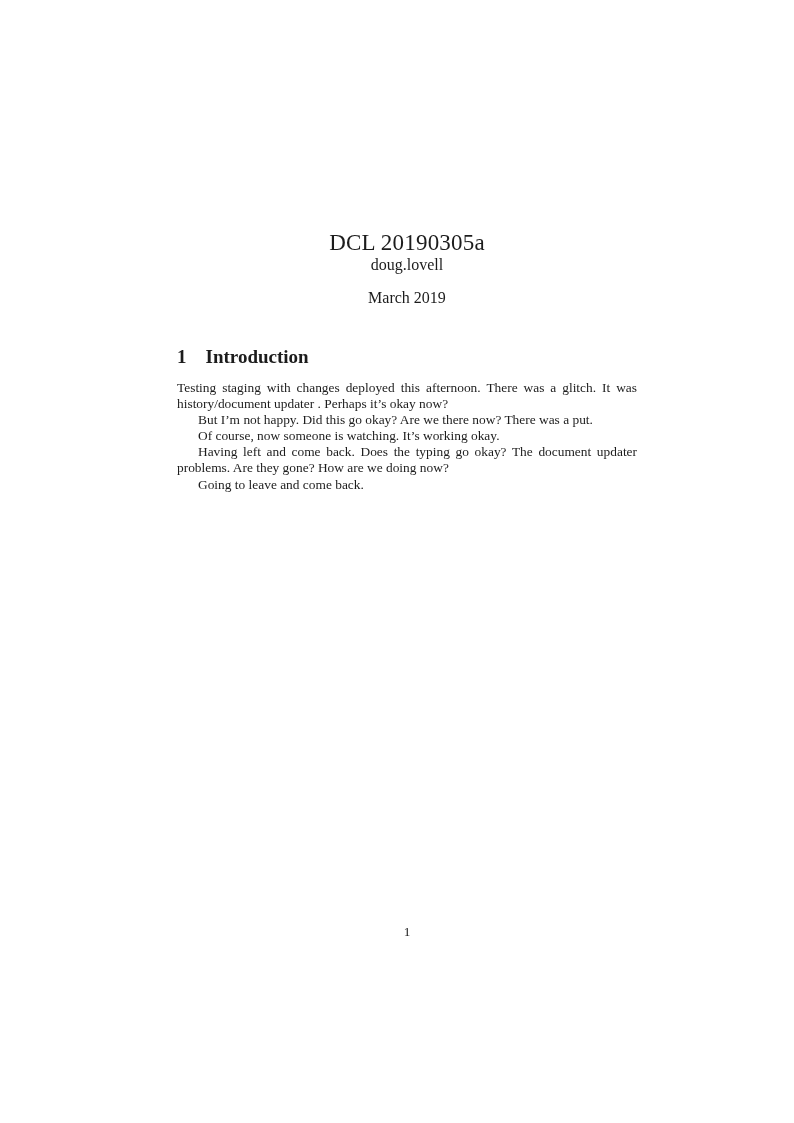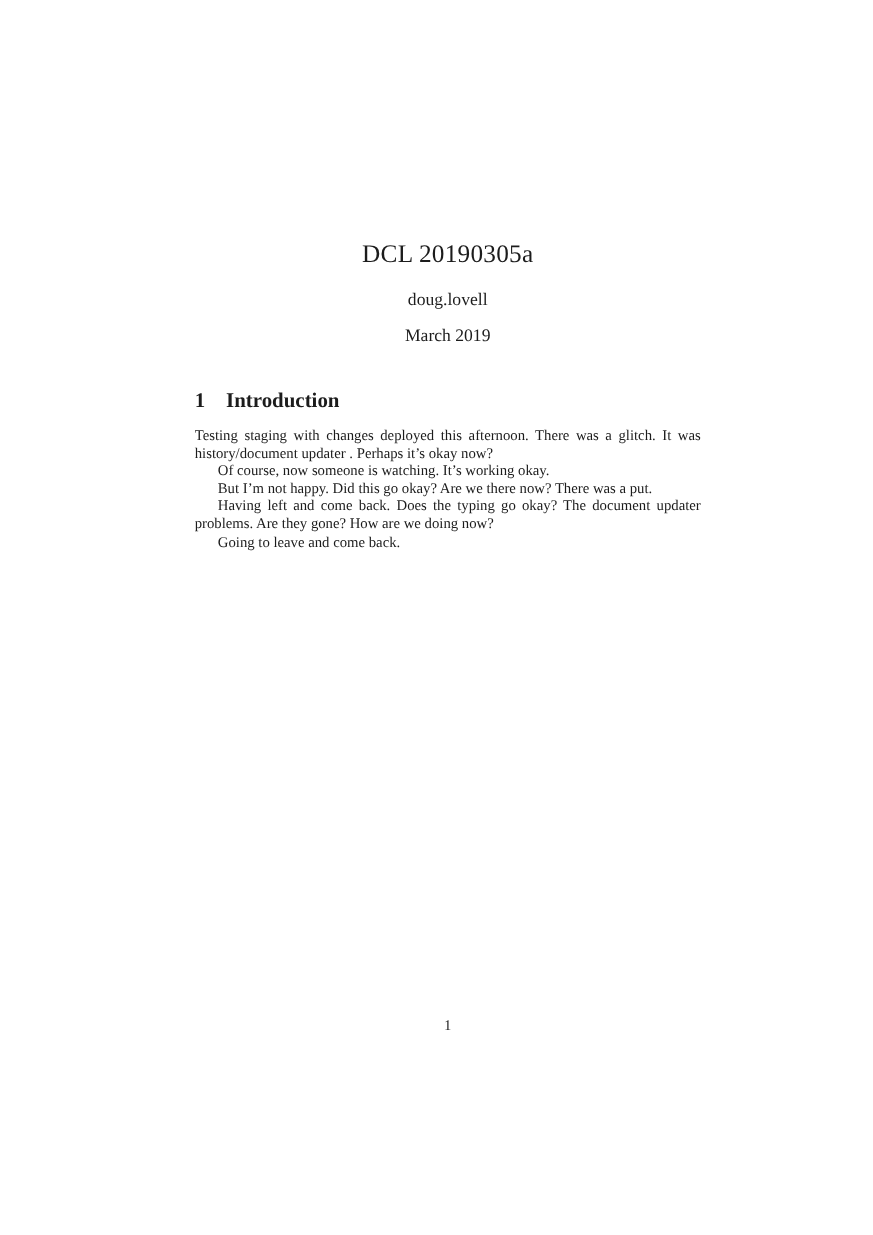--- a/index.html
+++ b/index.html
@@ -10,26 +10,26 @@
     color: #1c1c1c;
   }
   .page {
     position: relative;
     width: 794px; height: 1123px;
     background: #ffffff;
     overflow: hidden;
   }
   .content {
     position: absolute;
-    left: 177px; top: 4px;
+    left: 177px; top: 16px;
     width: 460px;
   }
   .titleblock { margin-top: 214px; text-align: center; }
   .doc-title  { font-size: 23px; letter-spacing: 0.2px; }
-  .doc-author { font-size: 16px; margin-top: 20px; }
+  .doc-author { font-size: 16px; }
   .doc-date   { font-size: 16px; margin-top: 15px; }
   .section-heading {
     margin-top: 39px;
     font-weight: bold;
     font-size: 19px;
     display: flex;
     align-items: baseline;
   }
   .sec-num { margin-right: 19px; }
   .body-text {
@@ -60,22 +60,22 @@
       <div class="doc-date">March 2019</div>
     </div>
 
     <div class="section-heading">
       <span class="sec-num">1</span>
       <span class="sec-title">Introduction</span>
     </div>
 
     <div class="body-text">
       <p>Testing staging with changes deployed this afternoon.  There was a glitch.  It was history/document updater . Perhaps it’s okay now?</p>
+      <p class="indent">But I’m not happy.  Did this go okay?  Are we there now?  There was a put.</p>
       <p class="indent">Of course, now someone is watching.  It’s working okay.</p>
-      <p class="indent">But I’m not happy.  Did this go okay?  Are we there now?  There was a put.</p>
       <p class="indent">Having left and come back.  Does the typing go okay?  The document updater problems.  Are they gone?  How are we doing now?</p>
       <p class="indent">Going to leave and come back.</p>
     </div>
 
   </div>
 
   <div class="page-number">1</div>
 </div>
 
 </body></html>

